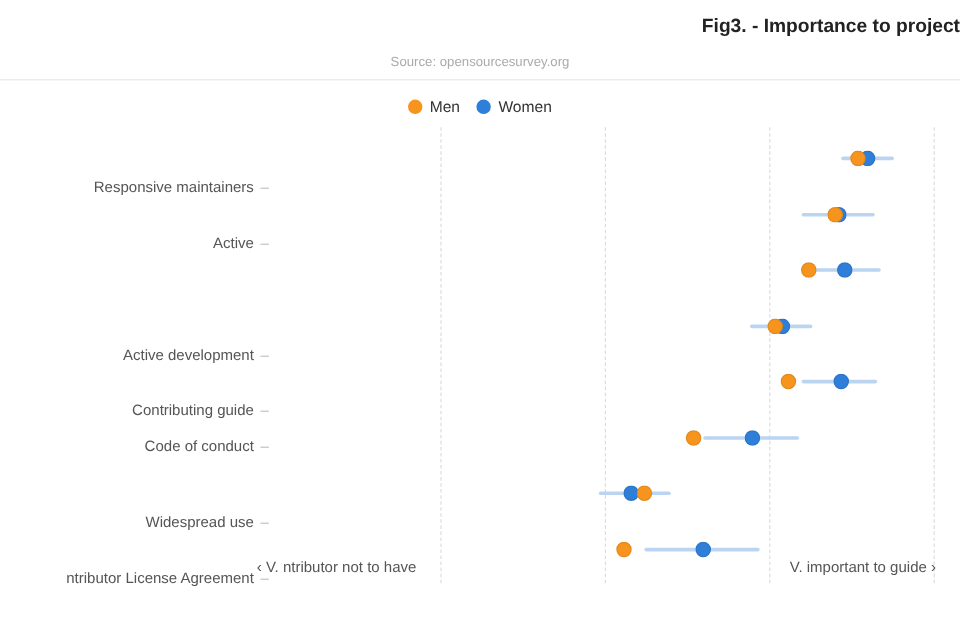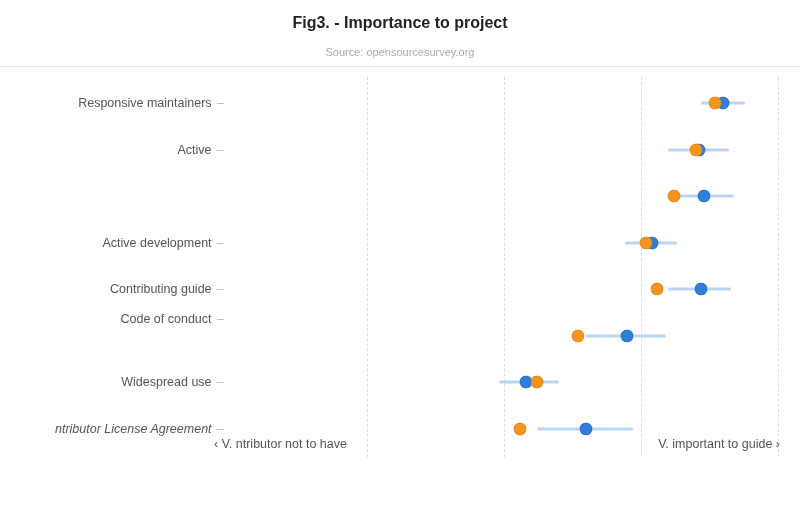--- a/index.html
+++ b/index.html
@@ -6,33 +6,33 @@
   body {
     margin: 0;
     font-family: -apple-system, BlinkMacSystemFont, "Segoe UI", Helvetica, Arial, sans-serif;
     background: #fff;
     color: #333;
     width: 800px;
     height: 531px;
     overflow: hidden;
   }
   .chart { width: 800px; height: 531px; position: relative; padding-top: 14px; }
-  .title { text-align: center; font-size: 16px; font-weight: 700; color: #222; }
+  .title { text-align: right; font-size: 16px; font-weight: 700; color: #222; }
   .subtitle { text-align: center; font-size: 11px; color: #aaa; margin-top: 14px; }
   .source-link { color: #aaa; }
   hr.sep { border: none; border-top: 1px solid #e8e8e8; margin: 8px 0 0 0; }
   .legend { display: flex; align-items: center; justify-content: center; gap: 14px; margin-top: 14px; font-size: 13px; color: #333; }
   .legend-item { display: flex; align-items: center; gap: 6px; }
   .swatch { width: 12px; height: 12px; border-radius: 50%; display: inline-block; }
   .swatch.men { background: #f7941e; }
   .swatch.women { background: #2f7ed8; }
 
   .plot-wrap { position: relative; width: 100%; height: 380px; margin-top: 10px; }
   .label-col { position: absolute; left: 0; top: 0; width: 230px; height: 100%; }
-  .ylabel { position: absolute; right: 6px; transform: translateY(-50%); font-size: 12.5px; color: #555; text-align: right; white-space: nowrap; }
+  .ylabel { position: absolute; right: 6px; transform: translateY(-50%); font-size: 12.5px; color: #555; text-align: right; white-space: nowrap; margin-top: 24px; }
   .ylabel::after { content: " –"; color: #bbb; margin-left: 2px; }
 
   .plot { position: absolute; left: 230px; right: 22px; top: 0; bottom: 0; }
   .grid { position: absolute; top: 0; bottom: 0; width: 0; border-left: 1px dashed #ddd; }
   .row { position: absolute; left: 0; right: 0; height: 0; }
   .ci { position: absolute; height: 3px; background: #b6d2f0; border-radius: 2px; transform: translateY(-50%); opacity: 0.95; }
   .dot { position: absolute; width: 13px; height: 13px; border-radius: 50%; transform: translate(-50%, -50%); border: 1px solid rgba(0,0,0,0.08); }
   .dot.men { background: #f7941e; z-index: 3; }
   .dot.women { background: #2f7ed8; z-index: 2; }
 
@@ -43,30 +43,40 @@
 </head>
 <body>
 
 <div class="chart">
   <div class="title">Fig3. - Importance to project</div>
   <div class="subtitle">
     <span>Source: </span><span class="source-link">opensourcesurvey.org</span>
   </div>
   <hr class="sep">
 
+  <div class="legend">
+    <div class="legend-item">
+      <span class="swatch men"></span>
+      <span>Men</span>
+    </div>
+    <div class="legend-item">
+      <span class="swatch women"></span>
+      <span>Women</span>
+    </div>
+  </div>
 
   <div class="plot-wrap">
     <div class="label-col" id="label-col">
         <div class="ylabel" style="top: 26px;">Responsive maintainers</div>
         <div class="ylabel" style="top: 72.5714px;">Active</div>
         <div class="ylabel" style="top: 165.714px;">Active development</div>
         <div class="ylabel" style="top: 212.286px;">Contributing guide</div>
         <div class="ylabel" style="top: 242px;">Code of conduct</div>
         <div class="ylabel" style="top: 305.429px;">Widespread use</div>
-        <div class="ylabel" style="top: 352px; font-style: italic;">ntributor License Agreement</div>
+        <div class="ylabel" style="top: 352px;">ntributor License Agreement</div>
       </div>
     <div class="plot" id="plot">
         <div class="grid" style="left: 25%;"></div>
         <div class="grid" style="left: 50%;"></div>
         <div class="grid" style="left: 75%;"></div>
         <div class="grid" style="left: 100%;"></div>
         <div class="row" style="top: 26px;">
           <div class="ci" style="left: 86%; width: 8%;"></div>
           <div class="dot women" style="left: 90%;"></div>
           <div class="dot men" style="left: 88.5%;"></div>

